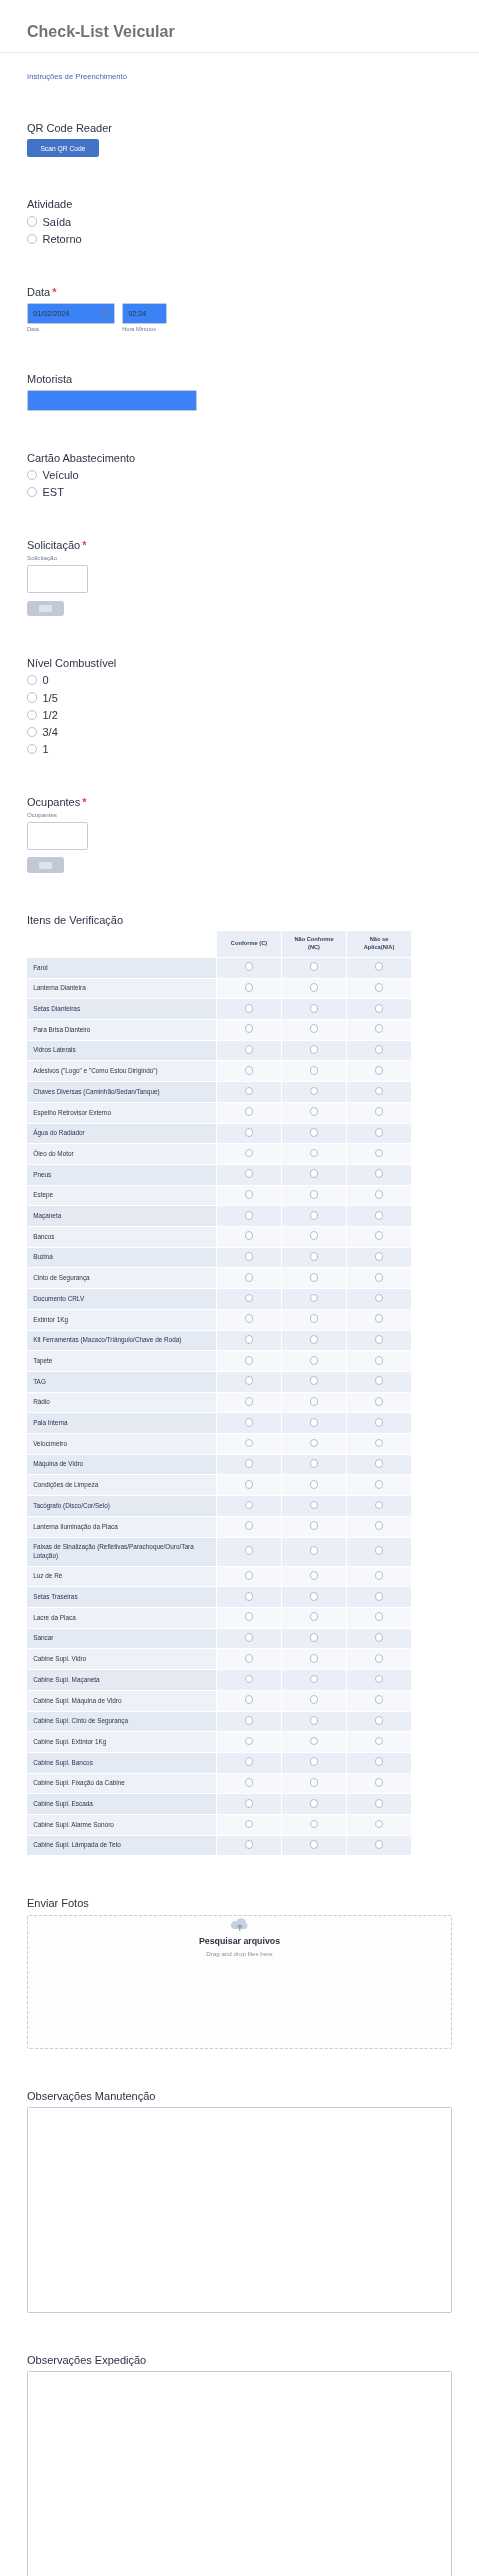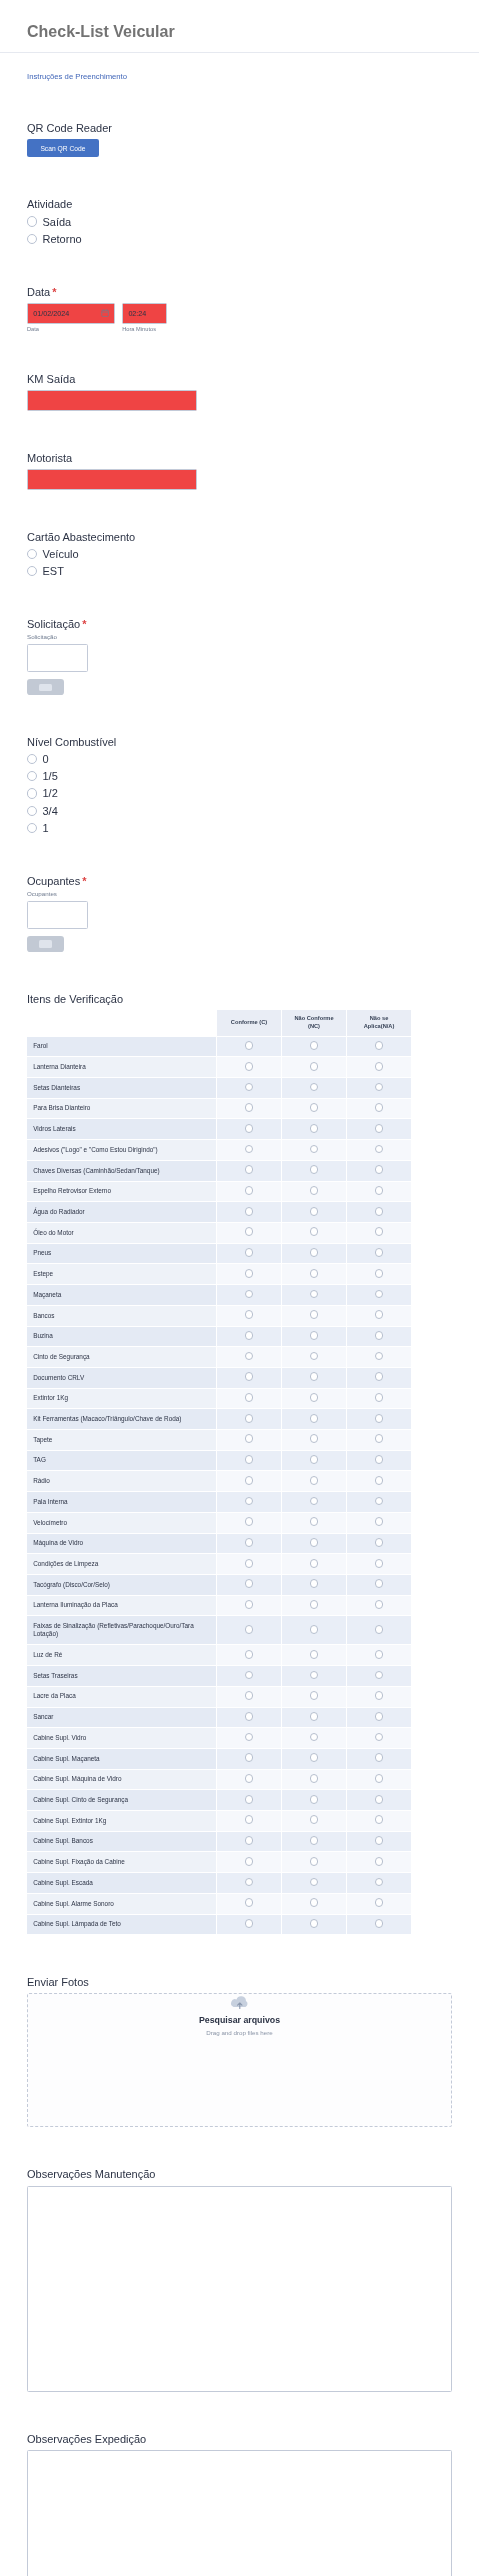--- a/index.html
+++ b/index.html
@@ -21,21 +21,21 @@
   .sublabel-above { font-size: 6.2px; color: #6f7b8f; margin: -2.1px 0 4.1px 0; }
 
   .btn-blue { display: inline-block; background: #4472c4; color: #fff; font-size: 6.7px; font-weight: 500;
     border: none; border-radius: 2.1px; padding: 5.7px 13.4px; cursor: pointer; font-family: inherit; }
 
   .options { display: flex; flex-direction: column; gap: 5.2px; }
   .opt { display: flex; align-items: center; gap: 5.2px; cursor: pointer; }
   .radio { width: 10.3px; height: 10.3px; border-radius: 50%; border: 0.5px solid #b9c2d2; background: #fff; flex: 0 0 auto; }
   .opt-label { font-size: 11px; color: #2c3345; text-align: right; }
 
-  .text-input, .fake-input { height: 20.6px; border: 0.5px solid #c3cad8; border-radius: 1.5px; background: #ef4444;
+  .text-input, .fake-input { height: 20.6px; border: 0.5px solid #c3cad8; border-radius: 1.5px; background: #3b82f6;
     font-size: 7.2px; color: #2c3345; padding: 0 5.2px; font-family: inherit; }
   .text-input { width: 170px; }
 
   .row { display: flex; gap: 7.2px; align-items: flex-start; }
   .fake-input { display: flex; align-items: center; justify-content: space-between; cursor: pointer; }
   .date-box { width: 88px; }
   .time-box { width: 45px; text-align: center; }
   .select-box { width: 170px; }
   .input-text { font-size: 7.2px; color: #2c3345; }
   .icon-cal, .icon-chev { flex: 0 0 auto; display: inline-flex; }
@@ -124,24 +124,20 @@
         <div>
           <div class="fake-input time-box">
             <span class="input-text">02:24</span>
           </div>
           <div class="sublabel">Hora Minutos</div>
         </div>
       </div>
     </div>
 
 
-    <div class="q">
-      <div class="label">KM Saída</div>
-      <input class="text-input" type="text" value="" style="">
-    </div>
 
     <div class="q">
       <div class="label">Motorista</div>
       <input class="text-input" type="text" value="" style="">
     </div>
 
     <div class="q">
       <div class="label">Cartão Abastecimento</div>
       <div class="options">
 

